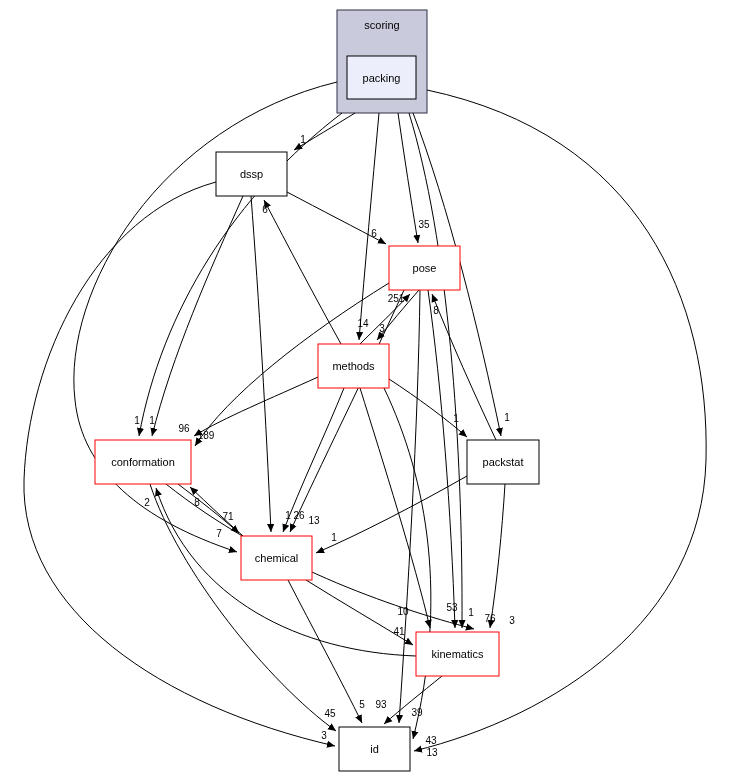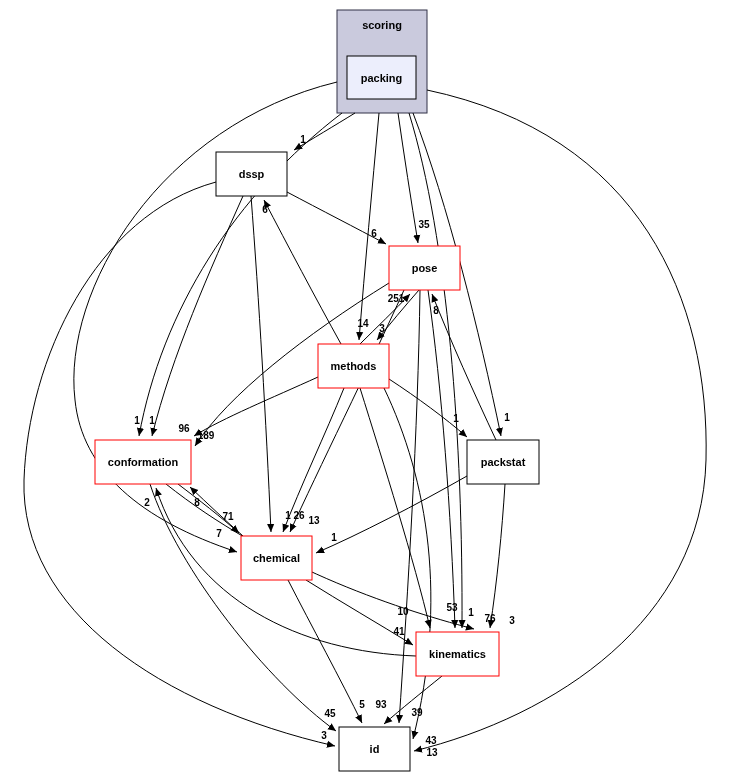--- a/index.html
+++ b/index.html
@@ -8,21 +8,20 @@
     background: #ffffff;
     width: 739px;
     height: 780px;
     font-family: "Liberation Sans", sans-serif;
   }
   #graph-wrap {
     position: relative;
     width: 739px;
     height: 780px;
     overflow: hidden;
-    font-weight: bold;
   }
   svg { display: block; }
   text {
     font-family: "Liberation Sans", sans-serif;
     fill: #000000;
   }
   .node-label { font-size: 11px; }
   .edge-label { font-size: 10px; }
   .cluster-label { font-size: 11px; }
   .node-rect { cursor: pointer; }

